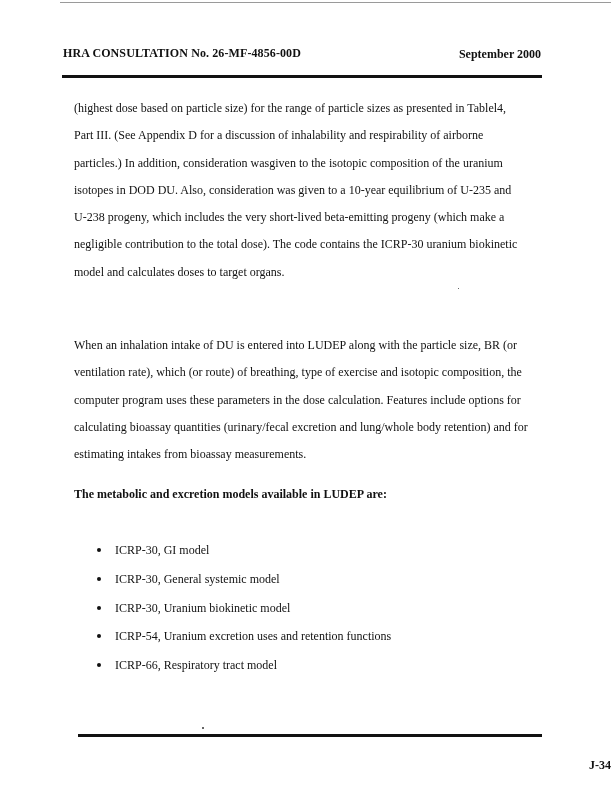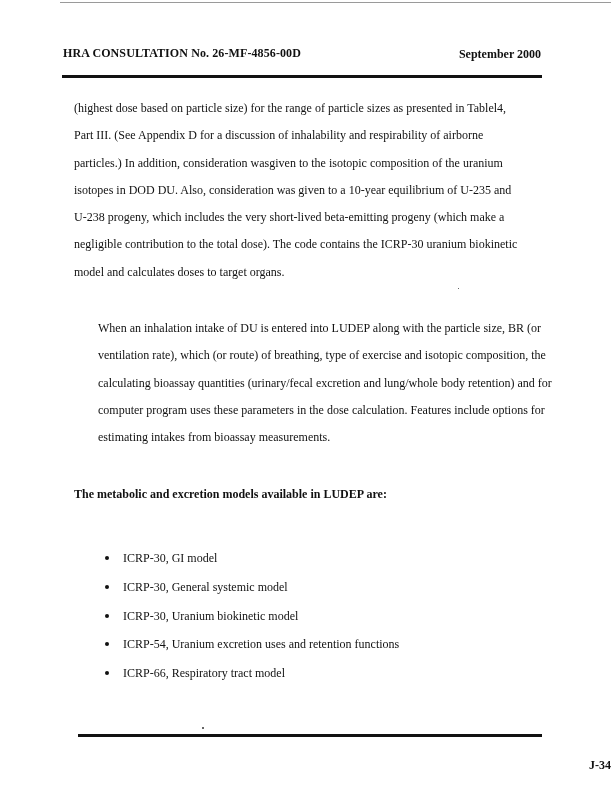--- a/index.html
+++ b/index.html
@@ -64,21 +64,21 @@
     }
     .line {
       display: block;
       height: 27.3px;
     }
     .bullets {
       position: absolute;
       left: 97px;
       top: 540px;
       font-size: 12px;
-      margin: 8px;
+      margin: 0;
       padding: 0;
       list-style: none;
     }
     .bullets li {
       height: 28.8px;
       line-height: 20px;
       position: relative;
       padding-left: 18px;
     }
     .bullet-dot {
@@ -131,26 +131,26 @@
     <span class="line">(highest dose based on particle size) for the range of particle sizes as presented in Tablel4,</span>
     <span class="line">Part III.  (See Appendix D for a discussion of inhalability and respirability of airborne</span>
     <span class="line">particles.)  In addition, consideration wasgiven to the isotopic composition of the uranium</span>
     <span class="line">isotopes in DOD DU.  Also, consideration was given to a 10-year equilibrium of U-235 and</span>
     <span class="line">U-238 progeny, which includes the very short-lived beta-emitting progeny (which make a</span>
     <span class="line">negligible contribution to the total dose).  The code contains the ICRP-30 uranium biokinetic</span>
     <span class="line">model and calculates doses to target organs.</span>
   </p>
 </div>
 
-<div class="body-text" style="top: 315px; margin-left: 24px;">
+<div class="body-text" style="top: 332px;">
   <p class="para">
     <span class="line">When an inhalation intake of DU is entered into LUDEP along with the particle size, BR (or</span>
     <span class="line">ventilation rate), which (or route) of breathing, type of exercise and isotopic composition, the</span>
+    <span class="line">computer program uses these parameters in the dose calculation.  Features include options for</span>
     <span class="line">calculating bioassay quantities (urinary/fecal excretion and lung/whole body retention) and for</span>
-    <span class="line">computer program uses these parameters in the dose calculation.  Features include options for</span>
     <span class="line">estimating intakes from bioassay measurements.</span>
   </p>
 </div>
 
 <div class="body-text" style="top: 481px; font-weight: bold;">
   <p class="para">
     <span class="line">The metabolic and excretion models available in LUDEP are:</span>
   </p>
 </div>
 

